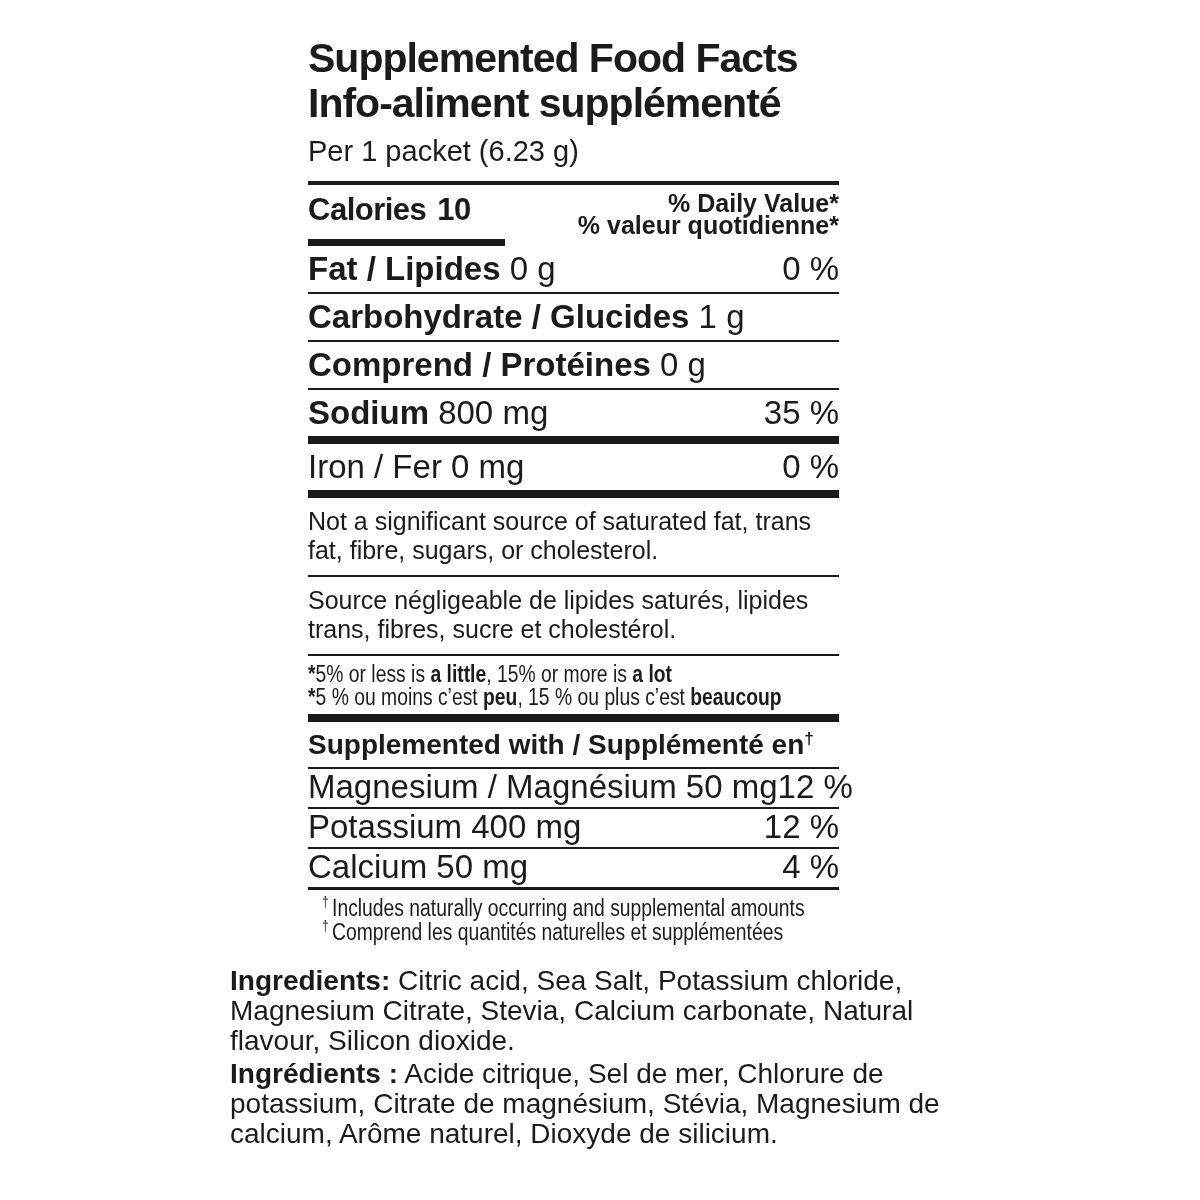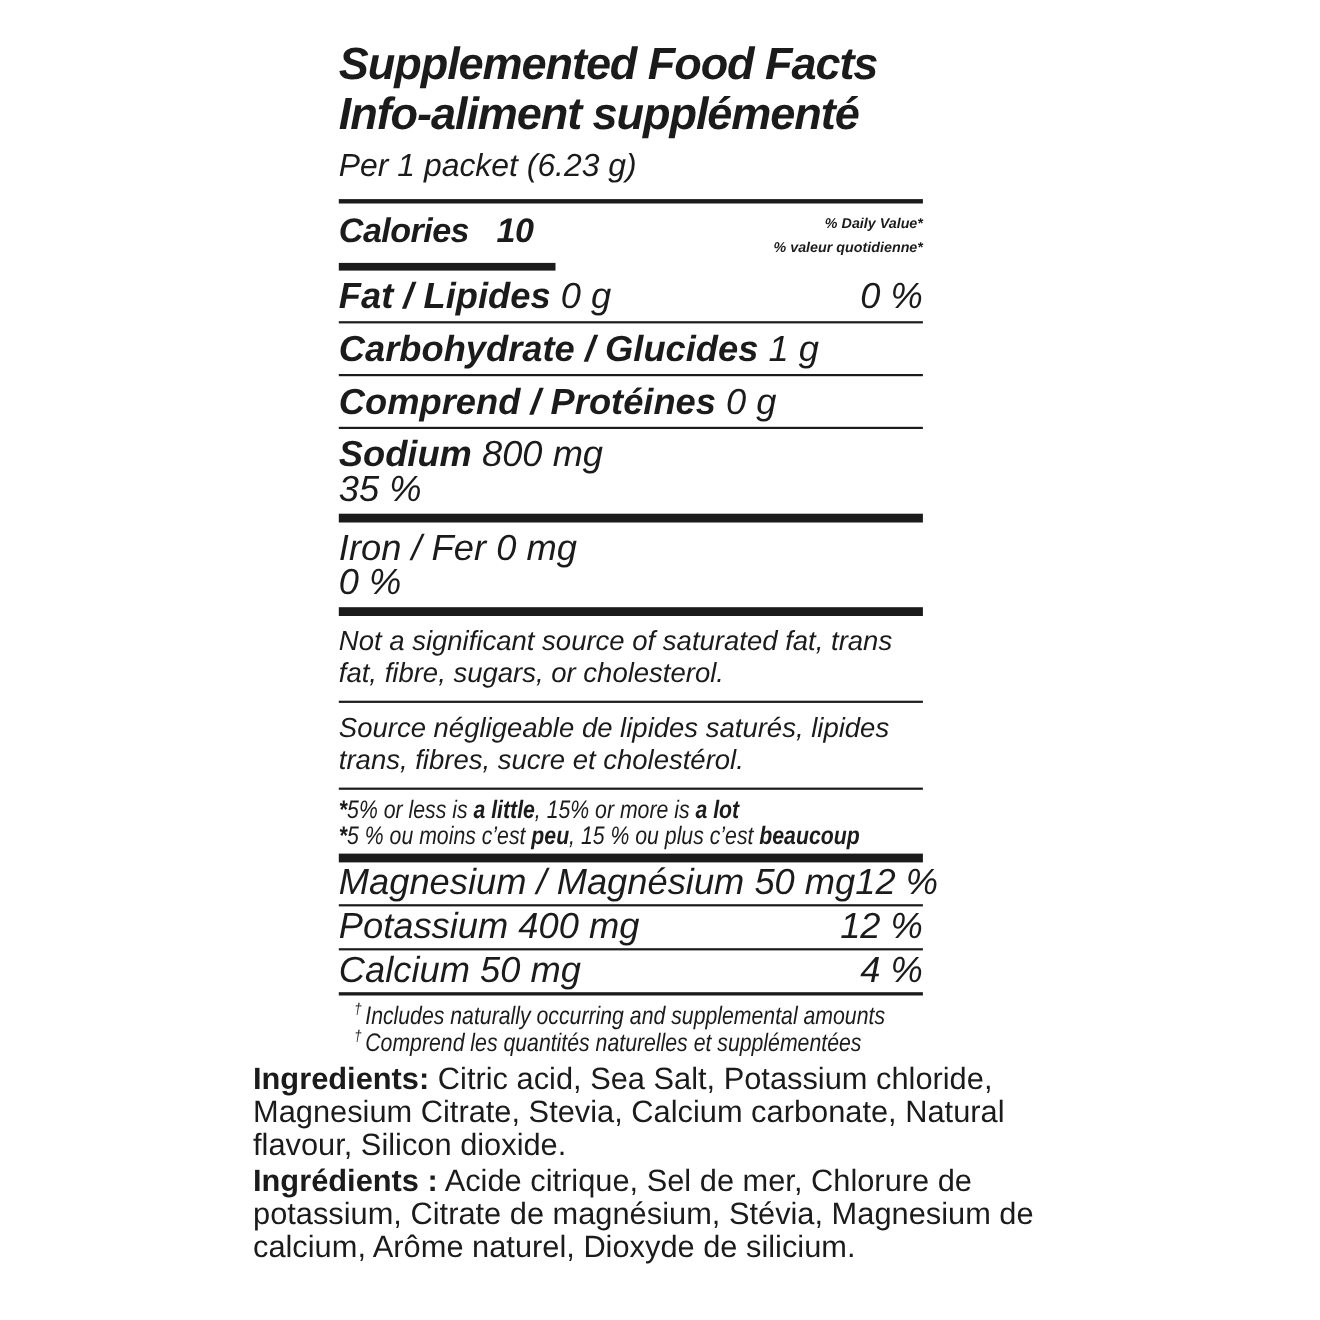--- a/index.html
+++ b/index.html
@@ -19,21 +19,20 @@
     background:var(--bg);
     overflow:hidden;
   }
 
   
   .fx-panel{
     position:absolute;
     left:308px;
     top:36px;
     width:531px;
-    font-style:italic;
   }
   .title{
     font-size:41px;
     font-weight:bold;
     line-height:45px;
     letter-spacing:-1px;
     white-space:nowrap;
   }
   .serving{
     font-size:29px;
@@ -52,44 +51,44 @@
     justify-content:space-between;
     align-items:flex-start;
     padding-top:7px;
   }
   .cal-left{
     font-size:31px;
     font-weight:bold;
     letter-spacing:-0.5px;
     white-space:nowrap;
   }
-  .cal-left .cal-val{margin-left:25px;}
+  .cal-left .cal-val{margin-left:11px;}
   .dv-head{
     text-align:right;
-    font-size:13px;
+    font-size:25px;
     font-weight:bold;
     line-height:22px;
     white-space:nowrap;
   }
   .cal-bar{
     width:197px;
     height:7px;
     background:var(--ink);
     margin-top:3px;
   }
   .row{
     display:flex;
     justify-content:space-between;
     align-items:baseline;
     font-size:33px;
     line-height:31px;
     padding:7px 0 8px;
     border-bottom:2px solid var(--ink);
   }
-  .row.thick{border-bottom-width:8px;flex-direction:column;}
+  .row.thick{border-bottom-width:8px;}
   .row .nm{white-space:nowrap;}
   .row .nm b{font-weight:bold;}
   .row .dv{white-space:nowrap;}
   .note{
     font-size:25px;
     line-height:29px;
     padding:9px 0 10px;
     border-bottom:2px solid var(--ink);
   }
   .footnote{
@@ -208,20 +207,23 @@
     <div class="footnote">
       <div class="fn-line">
         <span class="star">*</span><span>5% or less is </span><b>a little</b><span>, 15% or more is </span><b>a lot</b>
       </div>
       <div class="fn-line">
         <span class="star">*</span><span>5 % ou moins c’est </span><b>peu</b><span>, 15 % ou plus c’est </span><b>beaucoup</b>
       </div>
     </div>
     <div class="bar-heavy"></div>
 
+    <div class="supp-header">
+      <span>Supplemented with / Supplémenté en</span><sup>†</sup>
+    </div>
 
     <div class="row supp">
       <span class="nm">Magnesium / Magnésium 50 mg</span>
       <span class="dv">12 %</span>
     </div>
     <div class="row supp">
       <span class="nm">Potassium 400 mg</span>
       <span class="dv">12 %</span>
     </div>
     <div class="row supp supp-last">

